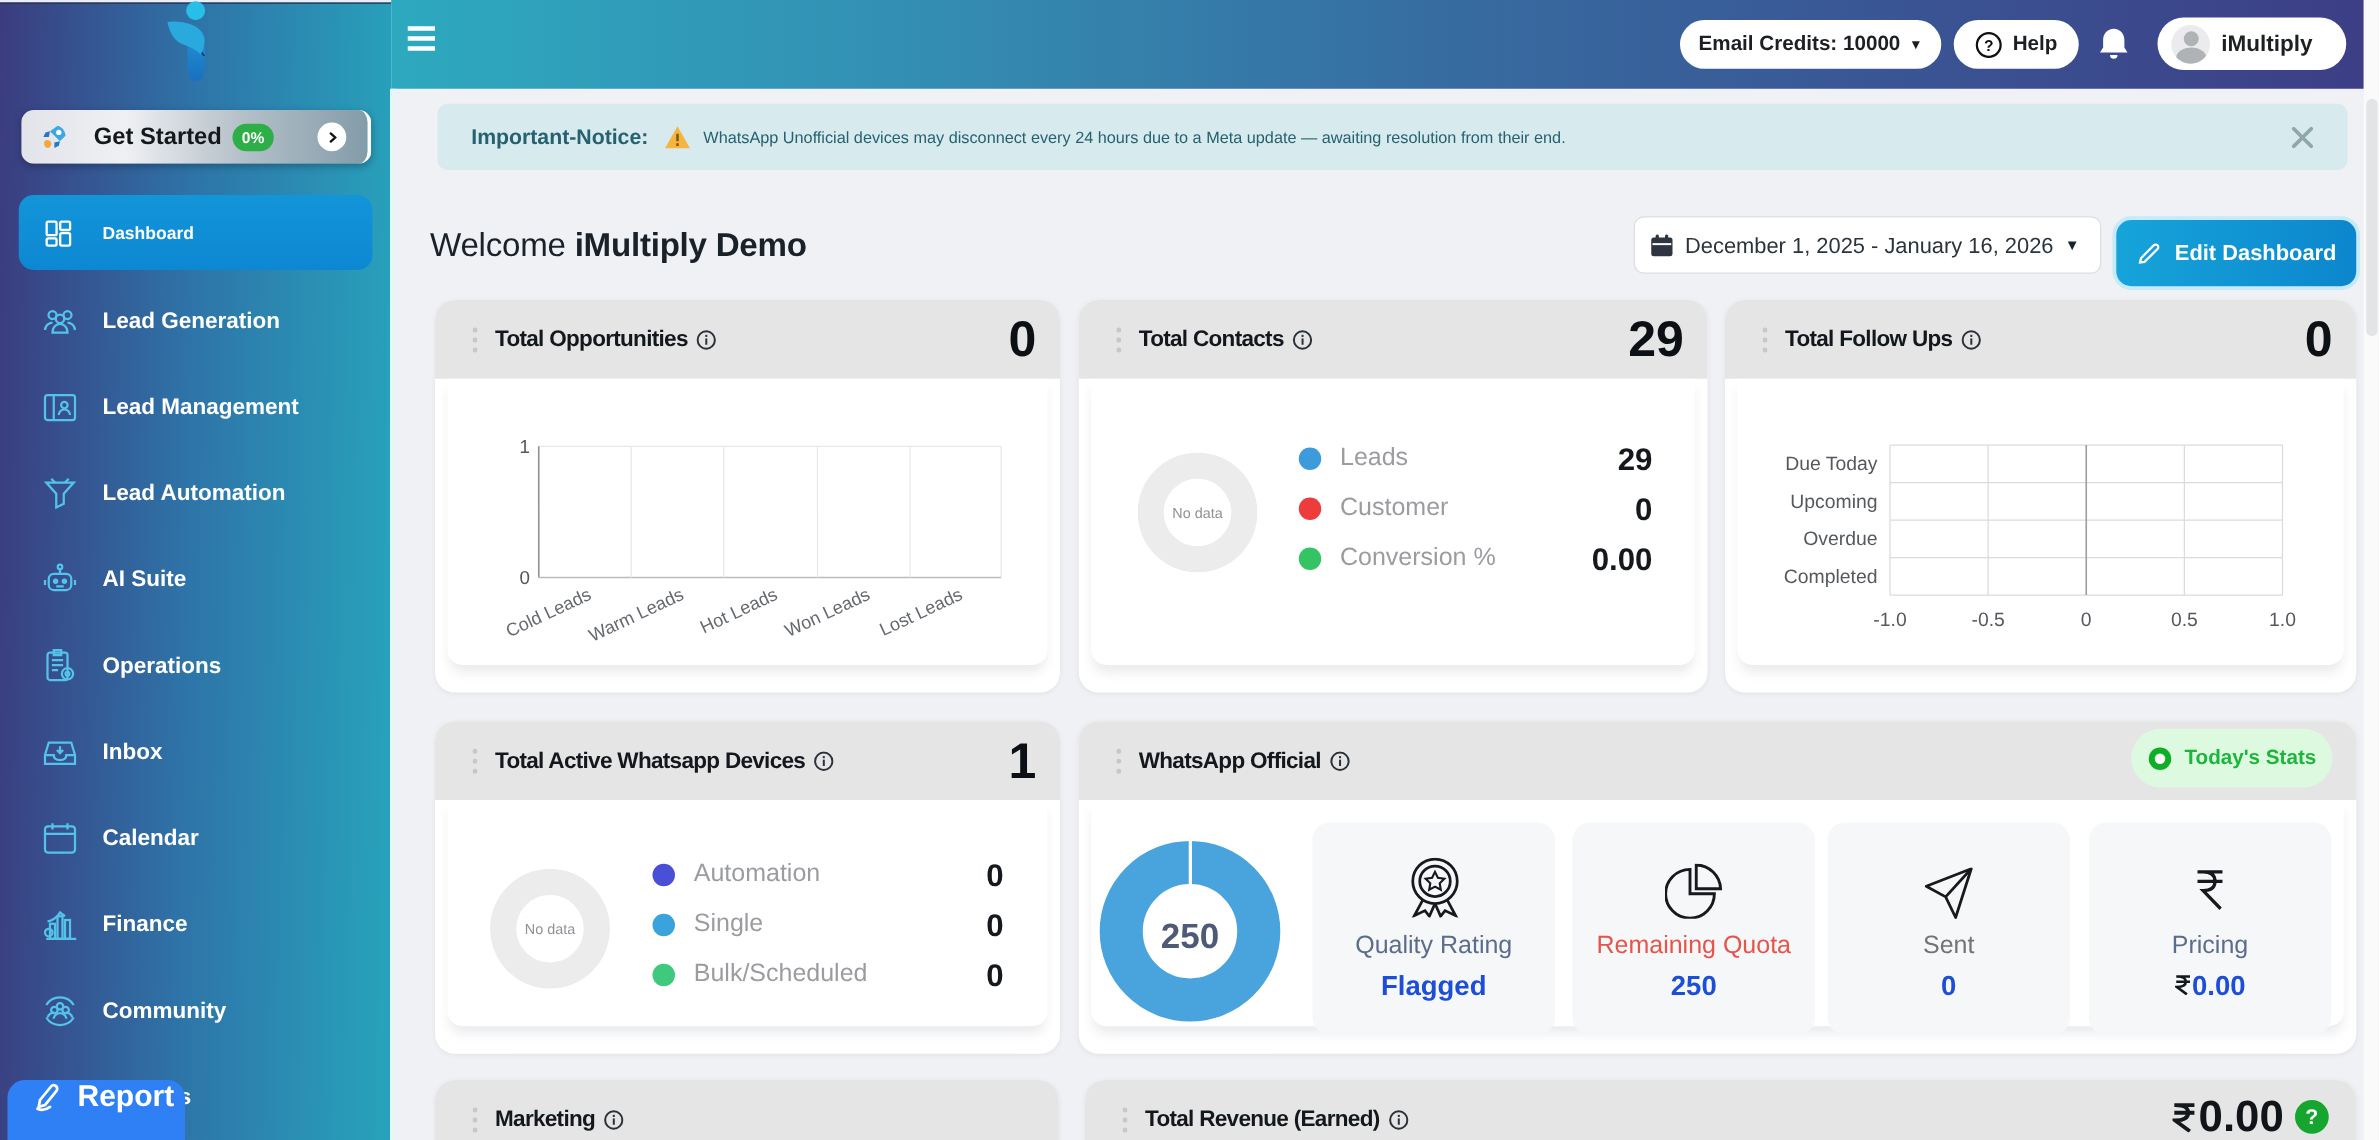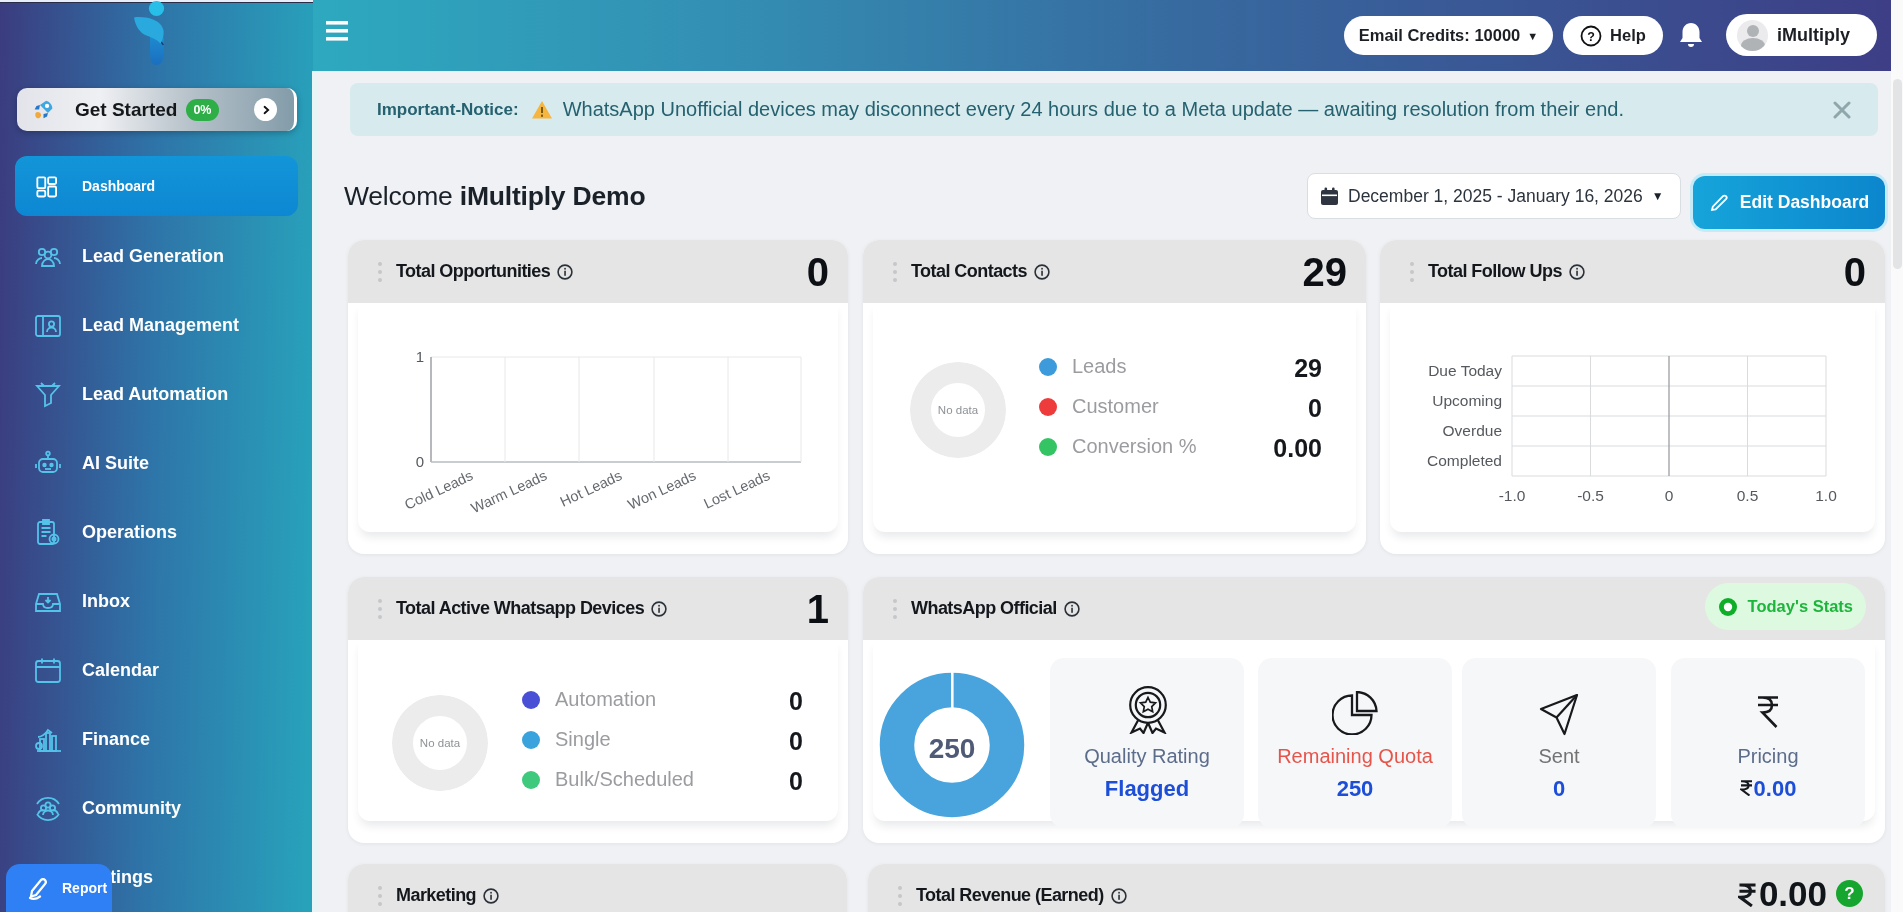--- a/index.html
+++ b/index.html
@@ -11,21 +11,21 @@
 #logo{left:133px;top:0px;width:34px;height:66px;}
 .gs{left:17px;top:88px;width:280px;height:43px;border-radius:10px;background:linear-gradient(90deg,#e2e4ea 0%,#eff0f3 30%,#b7c2ca 62%,#839ca9 100%);border-right:3px solid #fff;display:flex;align-items:center;box-shadow:0 2px 6px rgba(0,0,0,.25);}
 .gs .txt{font-size:19px;font-weight:bold;color:#15181b;margin-left:20px;}
 .gs .pct{background:#2dae46;color:#fff;font-size:12.5px;font-weight:bold;border-radius:11px;padding:4px 7px;margin-left:9px;}
 .gs .arr{width:23px;height:23px;background:#fff;border-radius:50%;margin-left:auto;margin-right:17px;display:flex;align-items:center;justify-content:center;}
 .dash{left:15px;top:156px;width:283px;height:60px;border-radius:12px;background:linear-gradient(180deg,#1395d9,#0d87d2);display:flex;align-items:center;}
 .dash .lbl{color:#fff;font-size:14px;font-weight:bold;margin-left:23px;}
 .mi{left:0;width:313px;height:69px;display:flex;align-items:center;}
 .mi .ic{width:30px;height:30px;margin-left:33px;flex:0 0 30px;}
 .mi .lbl{color:#fff;font-size:18px;font-weight:bold;margin-left:19px;white-space:nowrap;}
-#report{left:6px;top:864px;width:106px;height:48px;background:#2f80f5;border-radius:14px 14px 0 0;display:flex;align-items:center;color:#fff;font-size:14px;font-weight:bold;z-index:5;}
+#report{left:6px;top:864px;width:142px;height:48px;background:#2f80f5;border-radius:14px 14px 0 0;display:flex;color:#fff;font-size:24px;font-weight:bold;z-index:5;}
 
 #hdr{left:313px;top:0;width:1578px;height:71px;background:linear-gradient(90deg,#2da9bf 0%,#3390b4 25%,#37699f 56%,#3d3e86 100%);}
 .pill{position:absolute;background:#fff;border-radius:22px;display:flex;align-items:center;justify-content:center;font-weight:bold;color:#1c1f23;font-size:16.5px;}
 #scroll{right:0;top:0;width:12px;height:912px;background:#fafafa;}
 #thumb{right:1px;top:79px;width:9px;height:190px;background:#e3e4e6;border-radius:5px;}
 
 #banner{left:350px;top:83px;width:1528px;height:53px;border-radius:8px;background:#d7eaee;display:flex;align-items:center;color:#25616f;font-size:17px;}
 #welcome{left:344px;top:181px;font-size:26.5px;color:#1a2129;letter-spacing:-0.2px;}
 #datebox{left:1307px;top:173px;width:374px;height:46px;background:#fff;border:1px solid #d9dee3;border-radius:8px;display:flex;align-items:center;font-size:17.5px;color:#2b333c;}
 #editbtn{left:1693px;top:176px;width:192px;height:53px;border-radius:12px;background:linear-gradient(90deg,#16a4da,#0c86cd);display:flex;align-items:center;justify-content:center;color:#fff;font-size:17.5px;font-weight:bold;box-shadow:0 0 0 3px rgba(120,220,255,.35);}
@@ -216,21 +216,21 @@
  <span style="margin-left:9px;font-size:18px;">iMultiply</span>
 </div>
 
 <div class="abs" id="banner">
  <b style="margin-left:27px">Important-Notice:</b>
  <svg width="22" height="20" viewBox="0 0 22 20" style="margin-left:12px">
       <path d="M11 1 L21 18.5 L1 18.5 Z" fill="#f5b53f"></path>
       <rect x="10" y="7" width="2" height="6" fill="#7a5a10"></rect>
       <rect x="10" y="14.6" width="2" height="2.2" fill="#7a5a10"></rect>
     </svg>
- <span style="margin-left:10px;font-size:20px;">WhatsApp Unofficial devices may disconnect every 24 hours due to a Meta update — awaiting resolution from their end.</span>
+ <span style="margin-left:10px;font-size:13px;">WhatsApp Unofficial devices may disconnect every 24 hours due to a Meta update — awaiting resolution from their end.</span>
  <svg width="18" height="18" viewBox="0 0 18 18" style="position:absolute;right:27px;top:18px">
       <path d="M2 2 L16 16 M16 2 L2 16" stroke="#8fa6ab" stroke-width="3" stroke-linecap="round"></path>
     </svg>
 </div>
 <div class="abs" id="welcome">Welcome <b>iMultiply Demo</b></div>
 <div class="abs" id="datebox">
  <svg width="19" height="19" viewBox="0 0 19 19" style="margin-left:12px">
       <rect x="1" y="3" width="17" height="15" rx="2" fill="#2e3540"></rect>
       <rect x="4.5" y="0.5" width="2.6" height="5" rx="1.2" fill="#2e3540"></rect>
       <rect x="12" y="0.5" width="2.6" height="5" rx="1.2" fill="#2e3540"></rect>

